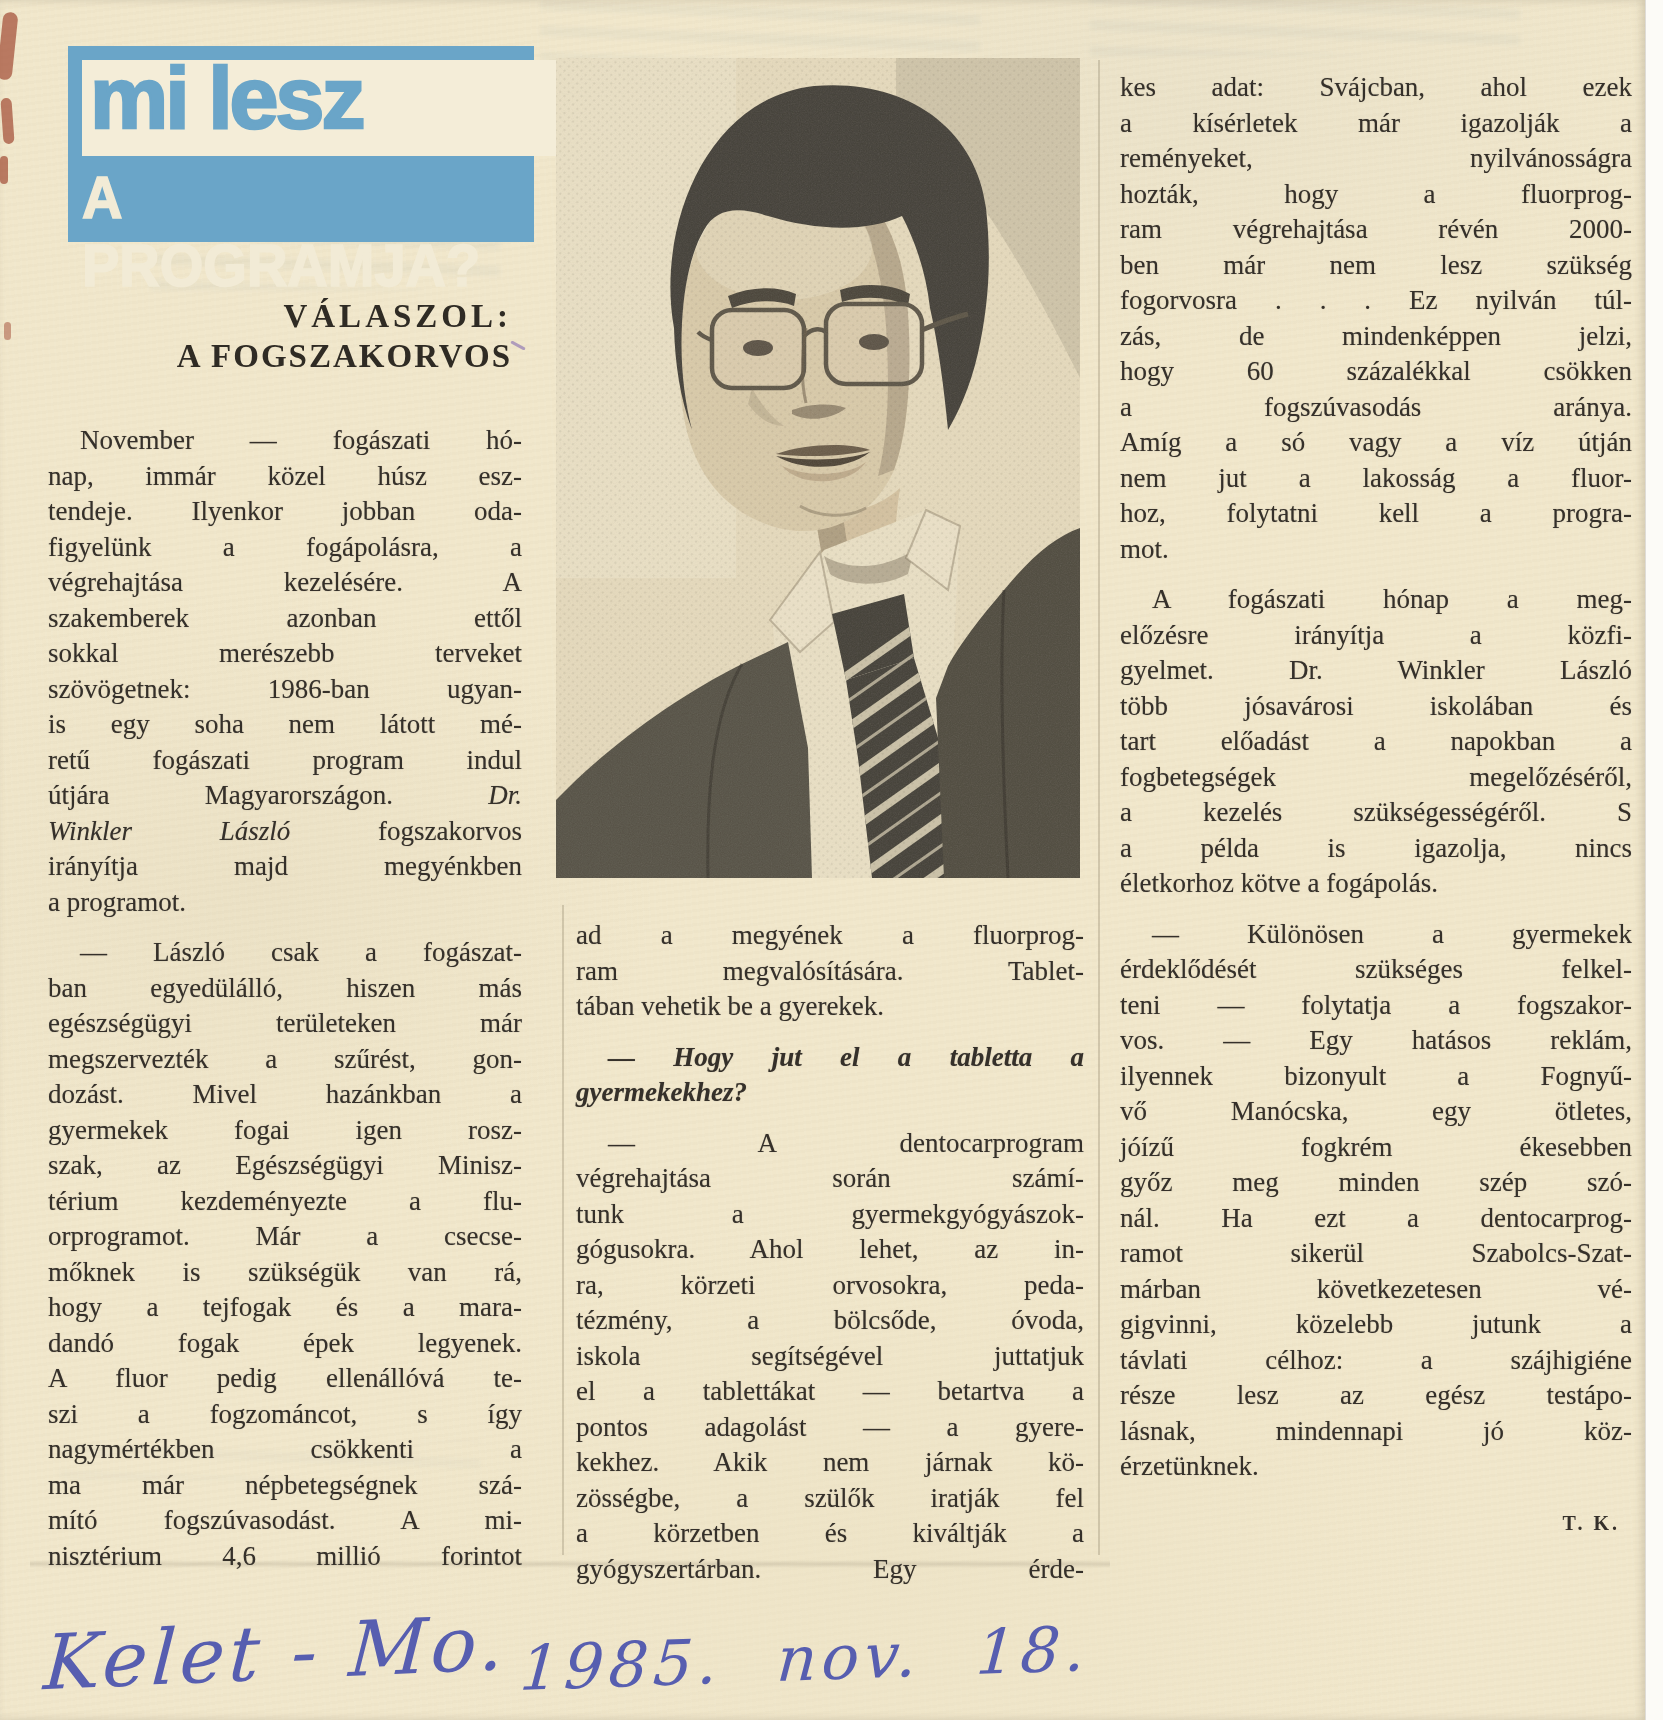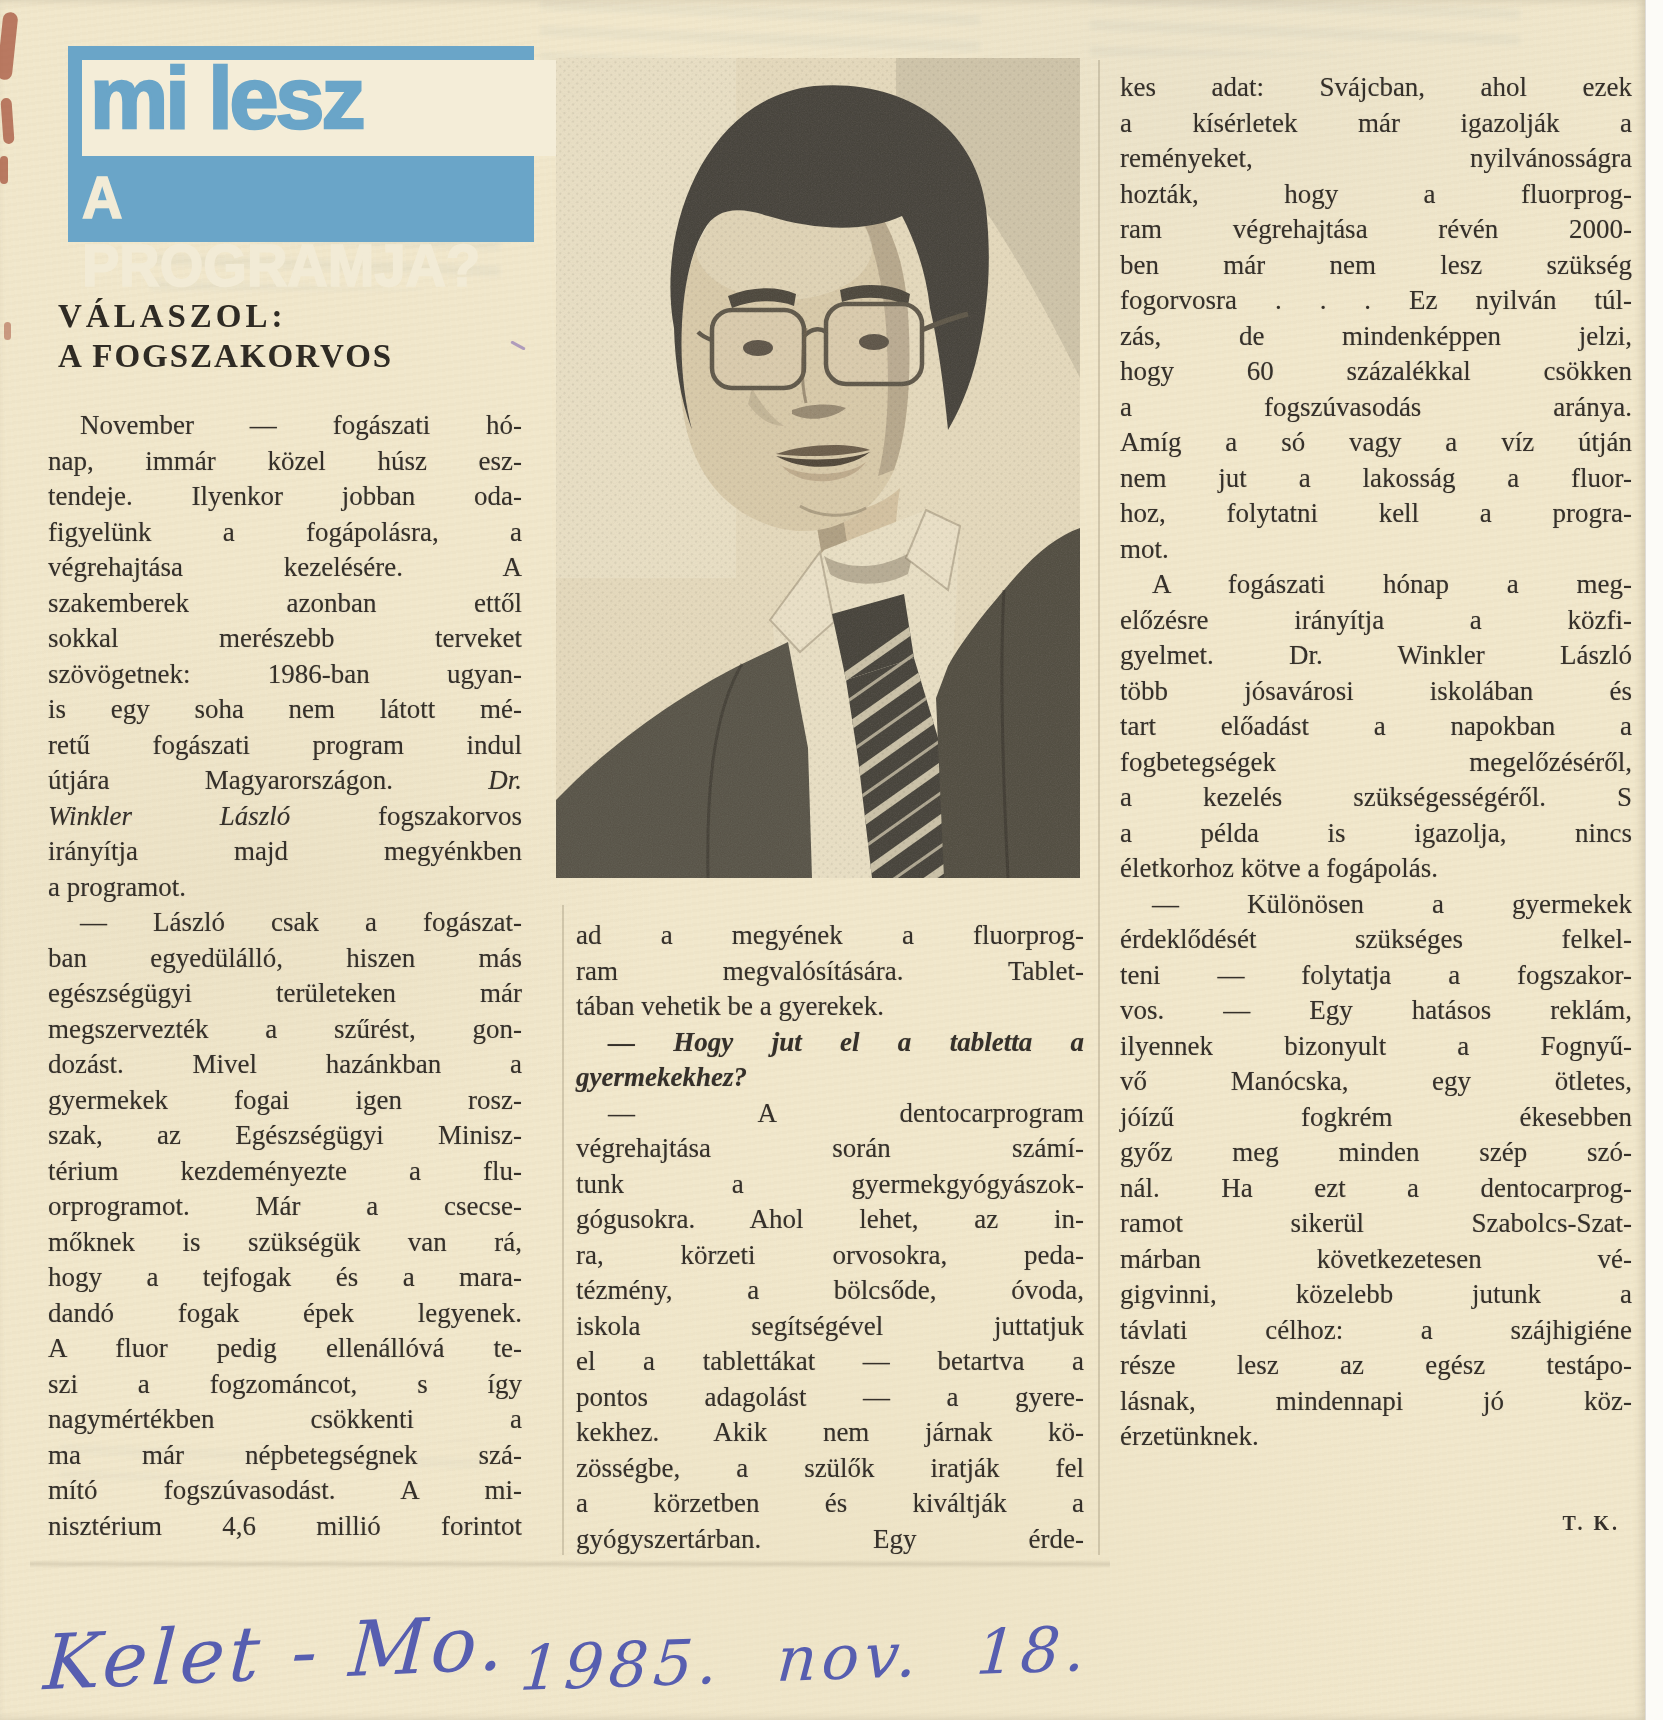--- a/index.html
+++ b/index.html
@@ -30,35 +30,35 @@
   #logo .white-band{position:absolute;left:14px;top:14px;right:0;height:96px;background:#f4edd8;}
   #logo .title{position:absolute;left:22px;top:8px;width:440px;height:92px;
     font-family:"Liberation Sans","DejaVu Sans",sans-serif;font-weight:bold;
     font-size:88px;line-height:88px;letter-spacing:-3px;
     -webkit-text-stroke:2.5px currentColor;}
   #logo .subtitle{position:absolute;left:14px;top:118px;width:452px;
     font-family:"Liberation Sans","DejaVu Sans",sans-serif;font-weight:bold;
     font-size:56px;line-height:64px;letter-spacing:0px;color:#f2ebd6;
     -webkit-text-stroke:1.5px #f2ebd6;transform:scaleY(1.06);transform-origin:top left;}
   
-  #heading{position:absolute;left:58px;top:296px;width:476px;text-align:left;
+  #heading{position:absolute;left:36px;top:296px;width:476px;text-align:right;
     font-weight:bold;color:#2f2b24;}
   #heading .h-line1{font-size:33px;line-height:40px;letter-spacing:4px;}
   #heading .h-line2{font-size:33px;line-height:40px;letter-spacing:2px;}
   
   #photo{position:absolute;left:556px;top:58px;width:524px;height:820px;}
   
   .col{position:absolute;color:#35302a;font-size:27px;line-height:35.5px;
     text-shadow:0 0 1px rgba(53,48,42,.35);}
   #col1{left:48px;top:408px;width:474px;}
   #col2{left:576px;top:918px;width:508px;}
   #col3{left:1120px;top:70px;width:512px;}
   .line{text-align:justify;text-align-last:justify;}
   .line.end{text-align-last:left;}
-  .para.ind .line:first-child{text-indent:32px;}
+  .para.ind .line:first-child{text-indent:32px;margin-top:15px;}
   .it{font-style:italic;font-weight:400;}
   .line.it{font-style:italic;font-weight:600;}
   
   #signature{position:absolute;left:1120px;top:1512px;width:500px;text-align:right;
     font-weight:bold;font-size:20px;letter-spacing:3px;color:#35302a;}
   
   .hand{position:absolute;color:#4b53ae;font-style:italic;
     font-family:"DejaVu Serif","Liberation Serif",serif;opacity:.92;}
   #hand-left{left:44px;top:1608px;font-size:76px;letter-spacing:4px;
     transform:rotate(-2.5deg) skewX(-6deg);}

